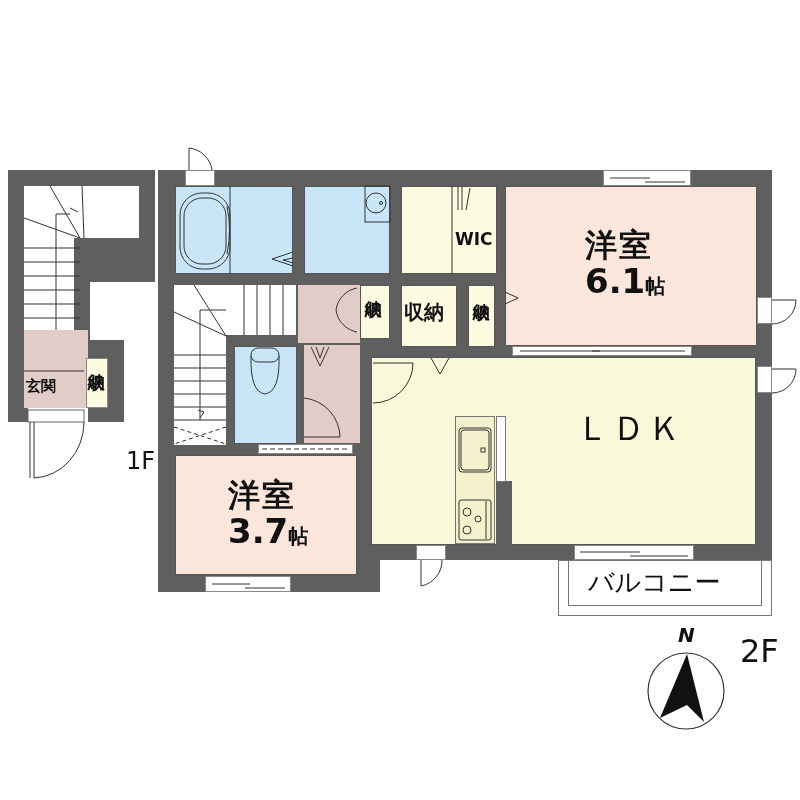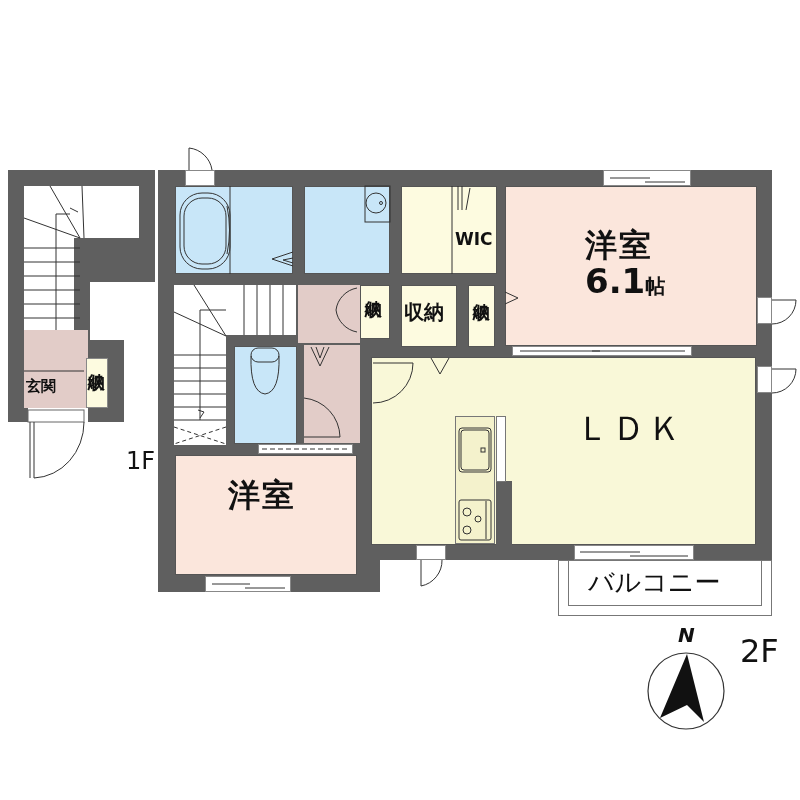--- a/index.html
+++ b/index.html
@@ -203,20 +203,21 @@
   </g>
 </svg>
 
 <div class="lbl" style="left:585px;top:228px;">
   <div class="lbl-big" style="position:static;font-size:32px;">洋室</div>
   <div style="position:static;"><span class="lbl-num">6.1</span><span class="lbl-unit">帖</span></div>
 </div>
 
 <div class="lbl" style="left:228px;top:478px;">
   <div class="lbl-big" style="position:static;font-size:32px;">洋室</div>
+  <div style="position:static;"><span class="lbl-num">3.7</span><span class="lbl-unit">帖</span></div>
 </div>
 
 <div class="lbl" style="left:576px;top:410px;">
   <div class="lbl-big" style="position:static;font-size:34px;font-weight:normal;">ＬＤＫ</div>
 </div>
 
 <div class="lbl" style="left:455px;top:230px;font-size:17px;font-weight:bold;">WIC</div>
 <div class="lbl lbl-sm" style="left:404px;top:301px;">収納</div>
 <div class="lbl vert" style="left:472px;top:290px;">収納</div>
 <div class="lbl vert" style="left:364px;top:287px;">収納</div>

